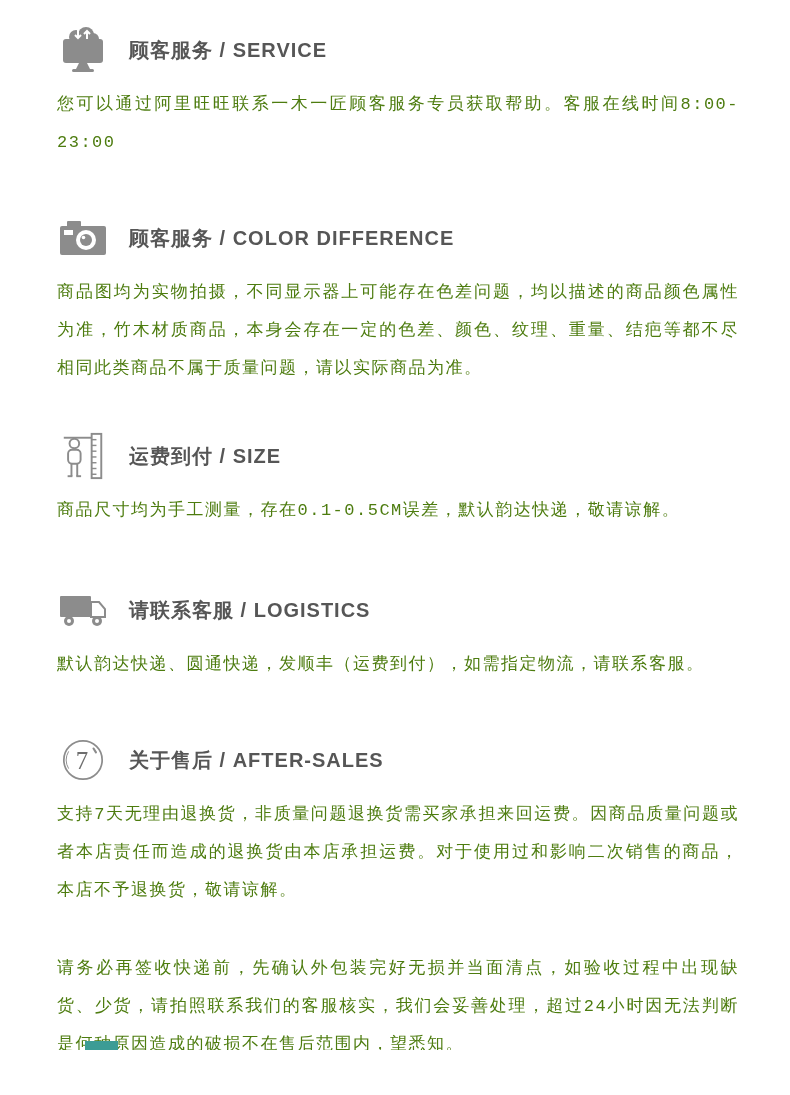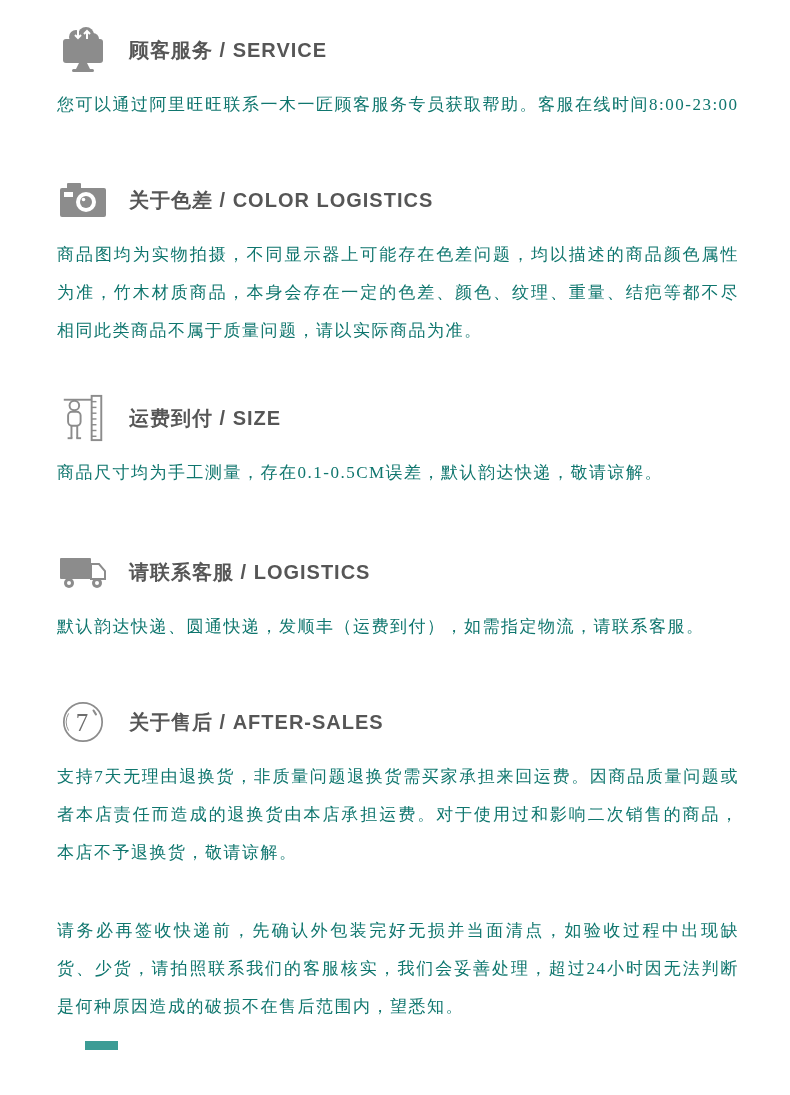--- a/index.html
+++ b/index.html
@@ -20,22 +20,22 @@
   .sec-head{display:flex;align-items:center;height:48px;gap:20px;}
   .icon{width:52px;height:48px;display:flex;align-items:center;justify-content:center;flex:0 0 52px;}
   .sec-title{
     margin:0;
     font-family:"Liberation Sans","DejaVu Sans",sans-serif;
     font-size:20px;font-weight:700;color:#565656;letter-spacing:1px;
     white-space:nowrap;
   }
   .sec-body{
     margin:12px 0 0 0;
-    font-family:Liberation Serif, serif;
-    font-size:17px;line-height:38px;color:#0f766e;letter-spacing:1.5px;
+    font-family:Liberation Mono, monospace;
+    font-size:17px;line-height:38px;color:#4d7c0f;letter-spacing:1.5px;
     text-align:justify;
   }
   .accent-bar{
     position:absolute;left:85px;bottom:0;width:33px;height:9px;
     background:#3c9c95;
   }
   svg{display:block;}
 </style>
 </head>
 <body>
@@ -66,21 +66,21 @@
       <span class="icon">
         <svg width="48" height="36" viewBox="0 0 48 36">
           <rect x="8" y="1" width="14" height="8" rx="1" fill="#8c8c8c"></rect>
           <rect x="1" y="6" width="46" height="29" rx="2" fill="#8c8c8c"></rect>
           <rect x="5" y="10" width="9" height="5" fill="#ffffff"></rect>
           <circle cx="27" cy="20" r="10" fill="#ffffff"></circle>
           <circle cx="27" cy="20" r="6" fill="#8c8c8c"></circle>
           <circle cx="24.5" cy="17.5" r="1.8" fill="#ffffff"></circle>
         </svg>
       </span>
-      <h2 class="sec-title">关于色差 / COLOR LOGISTICS</h2>
+      <h2 class="sec-title">顾客服务 / COLOR DIFFERENCE</h2>
     </div>
     <p class="sec-body">商品图均为实物拍摄，不同显示器上可能存在色差问题，均以描述的商品颜色属性为准，竹木材质商品，本身会存在一定的色差、颜色、纹理、重量、结疤等都不尽相同此类商品不属于质量问题，请以实际商品为准。</p>
   </section>
 
   <section class="sec">
     <div class="sec-head">
       <span class="icon">
         <svg width="44" height="50" viewBox="0 0 44 52" fill="none" stroke="#8c8c8c" stroke-width="2">
           <line x1="2" y1="7" x2="31" y2="7"></line>
           <circle cx="13" cy="13" r="5"></circle>

